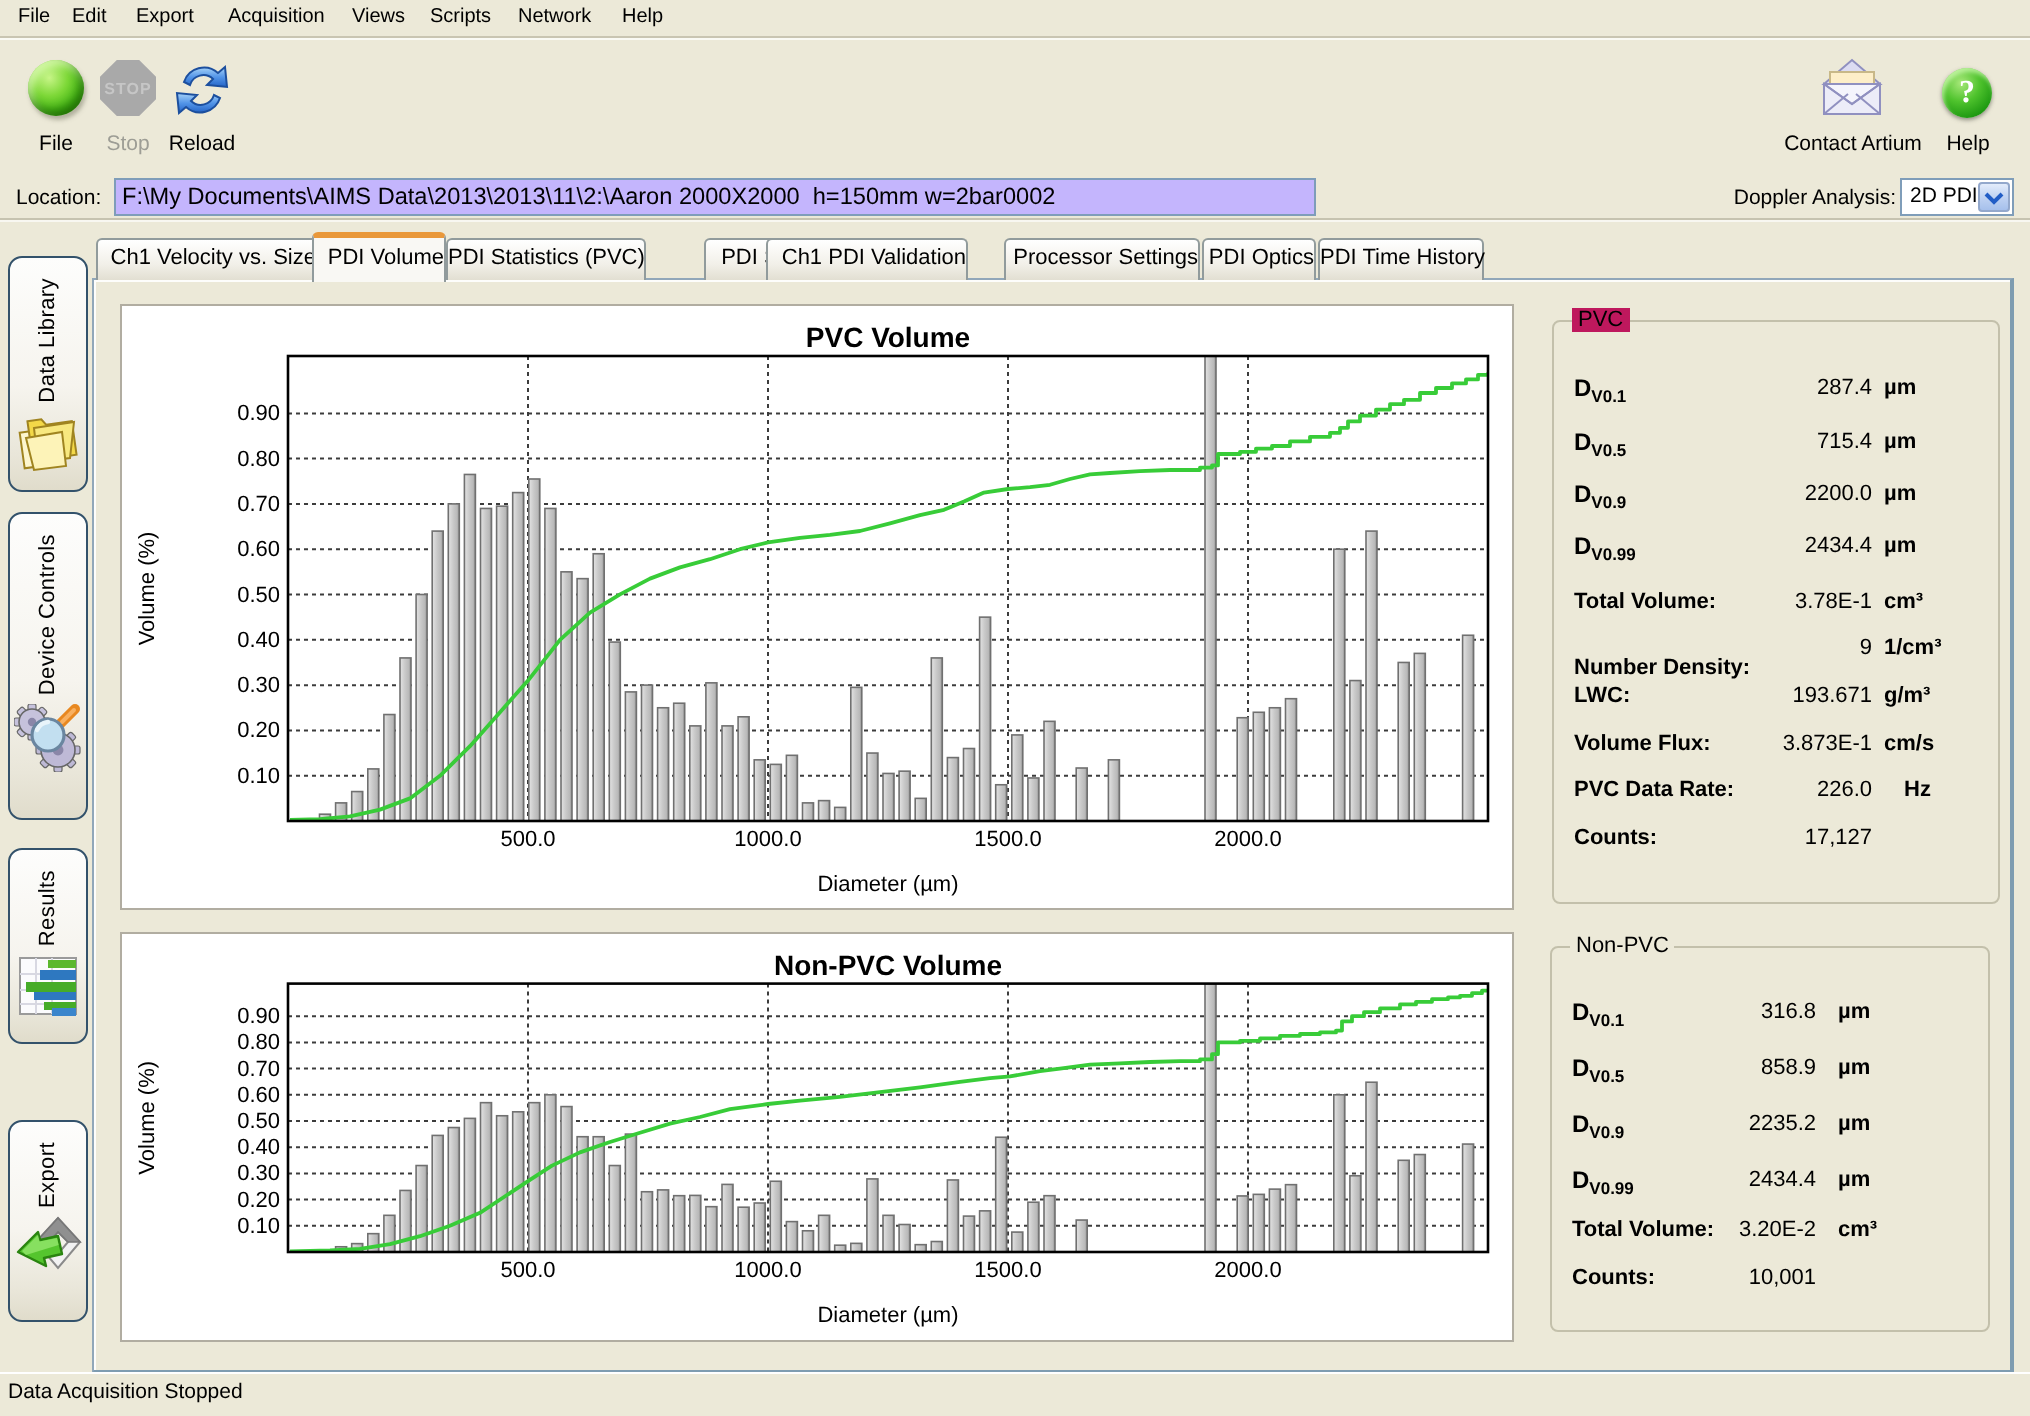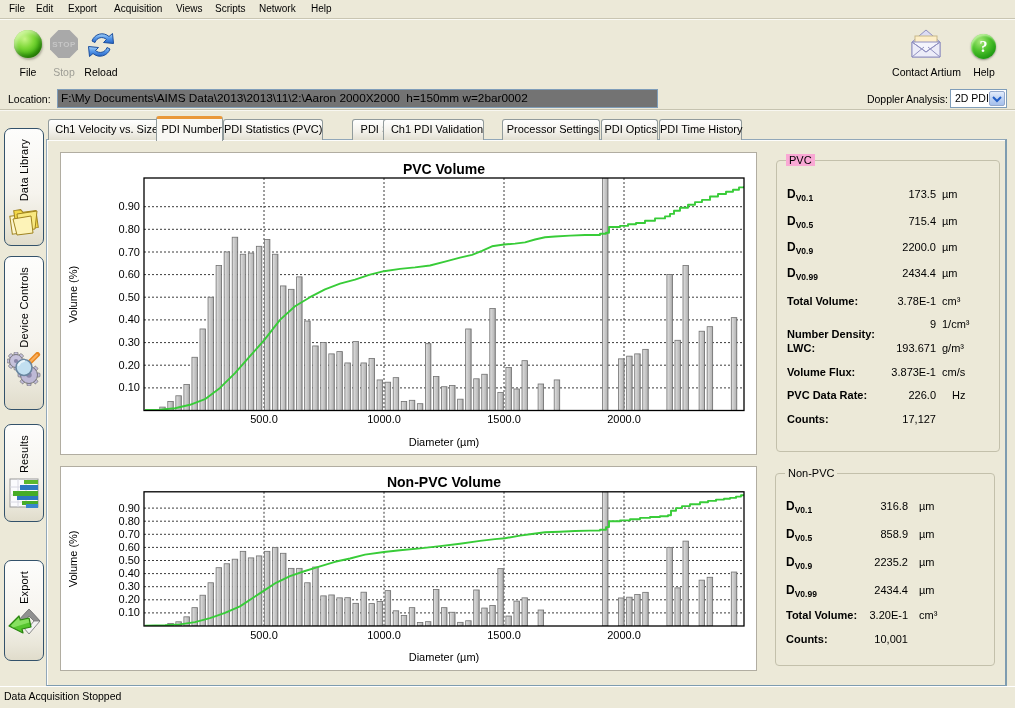--- a/index.html
+++ b/index.html
@@ -1,21 +1,21 @@
 <!DOCTYPE html>
 <html><head><meta charset="utf-8"><style>
 *{margin:0;padding:0;box-sizing:border-box;}
 body{width:1015px;height:708px;background:#ece9d8;font-family:"Liberation Sans",sans-serif;position:relative;overflow:hidden;}
 .abs{position:absolute;}
 .sbtn{position:absolute;left:4px;width:40px;border:1px solid #33526b;border-radius:7px;background:linear-gradient(180deg,#fdfdfc 0%,#f6f4ee 55%,#e9e6d9 85%,#e0dccb 100%);display:flex;flex-direction:column;align-items:center;justify-content:flex-start;}
 .sbtn .vt{writing-mode:vertical-rl;transform:rotate(180deg);font-size:11px;color:#000;margin-top:10px;letter-spacing:0.2px;}
 .tab{position:absolute;top:119px;height:21px;border:1px solid #919b9c;border-bottom:none;border-radius:3px 3px 0 0;background:linear-gradient(180deg,#ffffff,#f2f0e9 60%,#e2dfd2);font-size:11px;color:#000;text-align:right;line-height:19px;white-space:nowrap;}
 .frow{position:absolute;font-size:11px;color:#000;font-weight:bold;}
 .fval{position:absolute;font-size:11px;color:#000;text-align:right;}
-.funit{position:absolute;font-size:11px;color:#000;font-weight:normal;}
+.funit{position:absolute;font-size:11px;color:#000;font-weight:bold;}
 sub{font-size:8.5px;font-weight:bold;vertical-align:-3px;}
 </style></head><body>
 <div class="abs" style="left:9px;top:3px;font-size:10px;">File</div>
 <div class="abs" style="left:36px;top:3px;font-size:10px;">Edit</div>
 <div class="abs" style="left:68px;top:3px;font-size:10px;">Export</div>
 <div class="abs" style="left:114px;top:3px;font-size:10px;">Acquisition</div>
 <div class="abs" style="left:176px;top:3px;font-size:10px;">Views</div>
 <div class="abs" style="left:215px;top:3px;font-size:10px;">Scripts</div>
 <div class="abs" style="left:259px;top:3px;font-size:10px;">Network</div>
 <div class="abs" style="left:311px;top:3px;font-size:10px;">Help</div>
@@ -51,41 +51,41 @@
       <path d="M31 29 L19 19" fill="none"></path>
       <path d="M3 14 L17 24 L31 14" fill="none"></path>
     </g>
   </svg>
 <div class="abs" style="left:885px;top:66px;width:83px;text-align:center;font-size:10.5px;">Contact Artium</div>
 <div style="position:absolute;left:971px;top:34px;width:25px;height:25px;border-radius:50%;background:radial-gradient(circle at 38% 30%, #a8e87a 0%, #4fc32d 40%, #1f9a12 75%, #157d0c 100%);box-shadow:0 1px 2px rgba(100,100,90,.7), inset 1px 2px 2px rgba(220,255,190,.7);display:flex;align-items:center;justify-content:center;">
     <span style="font:bold 16px 'Liberation Serif',serif;color:#fff;">?</span>
   </div>
 <div class="abs" style="left:964px;top:66px;width:40px;text-align:center;font-size:10.5px;">Help</div>
 <div class="abs" style="left:8px;top:93px;font-size:10.5px;">Location:</div>
-<div class="abs" style="left:57px;top:89px;width:601px;height:19px;background:#737373;border:1px solid #7f9db9;font-size:11.8px;line-height:17px;padding-left:3px;white-space:nowrap;overflow:hidden;">F:\My Documents\AIMS Data\2013\2013\11\2:\Aaron 2000X2000&nbsp; h=150mm w=2bar0002</div>
+<div class="abs" style="left:57px;top:89px;width:601px;height:19px;background:#c4b5fd;border:1px solid #7f9db9;font-size:11.8px;line-height:17px;padding-left:3px;white-space:nowrap;overflow:hidden;">F:\My Documents\AIMS Data\2013\2013\11\2:\Aaron 2000X2000&nbsp; h=150mm w=2bar0002</div>
 <div class="abs" style="left:864px;top:93px;width:84px;text-align:right;font-size:10.5px;">Doppler Analysis:</div>
 <div class="abs" style="left:950px;top:89px;width:57px;height:19px;background:#fff;border:1px solid #7f9db9;">
     <span style="position:absolute;left:4px;top:2px;font-size:10.5px;text-align:center;">2D PDI</span>
     <div style="position:absolute;right:1px;top:1px;width:16px;height:15px;background:linear-gradient(180deg,#e3ecfb,#c0d3f2 50%,#a6c0ec);border:1px solid #93a8cc;border-radius:2px;">
       <svg width="10" height="7" style="position:absolute;left:2px;top:4px;" viewBox="0 0 10 7">
         <path d="M1 1 L5 5 L9 1" fill="none" stroke="#215dc6" stroke-width="2"></path>
       </svg>
     </div>
   </div>
 <div class="abs" style="left:46px;top:139px;width:961px;height:548px;background:#ece9d8;border:1px solid #91a7b9;border-bottom:2px solid #7e9cb0;border-right:2px solid #7e9cb0;box-shadow:inset 1px 1px 0 #fdfdfb;"></div>
 <div class="abs" style="left:0;top:109px;width:1015px;height:1px;background:#c6c3b0;"></div>
 <div class="abs" style="left:0;top:110px;width:1015px;height:1px;background:#f8f7f1;"></div>
 <div class="tab" style="left:48px;width:111px;">Ch1 Velocity vs. Size</div>
 <div class="tab" style="left:223px;width:100px;">PDI Statistics (PVC)</div>
 <div class="tab" style="left:324px;width:75px;margin-left:28px;">PDI Statistics</div>
 <div class="tab" style="left:383px;width:101px;">Ch1 PDI Validation</div>
 <div class="tab" style="left:502px;width:98px;">Processor Settings</div>
 <div class="tab" style="left:601px;width:57px;">PDI Optics</div>
 <div class="tab" style="left:659px;width:83px;">PDI Time History</div>
-<div class="tab" style="left:156px;width:67px;top:116px;height:25px;background:#f9f8f4;border-top:3px solid #e9983a;line-height:21px;z-index:5;">PDI Number</div>
+<div class="tab" style="left:156px;width:67px;top:116px;height:25px;background:#f9f8f4;border-top:3px solid #e9983a;line-height:21px;z-index:5;">PDI Volume</div>
 <div class="abs" style="left:60px;top:152px;width:697px;height:303px;border:1px solid #b1ada1;"></div>
 <div class="abs" style="left:60px;top:466px;width:697px;height:205px;border:1px solid #b1ada1;"></div>
 <svg width="695" height="301" style="position:absolute;left:61px;top:153px;">
 <rect x="0" y="0" width="695" height="301" fill="#ffffff"></rect>
 <text x="383.0" y="20.5" font-family="Liberation Sans, sans-serif" font-size="14" font-weight="bold" fill="#000" text-anchor="middle">PVC Volume</text>
 <defs>
       <linearGradient id="g61153" x1="0" y1="0" x2="1" y2="0">
         <stop offset="0" stop-color="#e3e3e3"></stop>
         <stop offset="0.45" stop-color="#c9c9c9"></stop>
         <stop offset="0.8" stop-color="#b9b9b9"></stop>
@@ -289,23 +289,23 @@
 <rect x="638.10" y="113.15" width="5.5" height="45.85" fill="url(#g61467)" stroke="#707070" stroke-width="0.8"></rect>
 <rect x="646.15" y="110.27" width="5.5" height="48.73" fill="url(#g61467)" stroke="#707070" stroke-width="0.8"></rect>
 <rect x="670.30" y="105.03" width="5.5" height="53.97" fill="url(#g61467)" stroke="#707070" stroke-width="0.8"></rect>
 <polyline points="84.0,158.7 104.0,158.2 119.0,157.4 134.0,155.1 149.0,151.1 164.0,145.9 179.0,139.4 191.0,131.5 203.0,123.6 215.0,115.8 229.0,109.2 244.0,104.0 259.0,99.4 274.0,94.8 289.0,91.5 304.0,87.6 323.0,85.0 339.0,83.3 359.0,81.4 379.0,79.1 399.0,76.7 419.0,73.9 434.0,72.1 444.0,71.2 459.0,68.6 469.0,67.3 484.0,65.3 499.0,64.7 514.0,64.0 529.0,63.6 539.0,63.6 539.0,62.7 545.0,62.7 545.0,60.1 548.0,60.1 548.0,54.2 559.0,54.2 559.0,53.4 569.0,53.4 569.0,52.2 579.0,52.2 579.0,50.9 589.0,50.9 589.0,50.0 599.0,50.0 599.0,49.2 607.0,49.2 607.0,48.3 610.0,48.3 610.0,43.7 615.0,43.7 615.0,41.1 621.0,41.1 621.0,39.1 629.0,39.1 629.0,37.2 639.0,37.2 639.0,35.2 647.0,35.2 647.0,33.9 655.0,33.9 655.0,32.6 663.0,32.6 663.0,31.7 669.0,31.7 669.0,30.9 675.0,30.9 675.0,29.6 680.0,29.6 680.0,28.3 683.0,28.3 683.0,28.0" fill="none" stroke="#38cc38" stroke-width="1.9" stroke-linejoin="round"></polyline>
 </g>
 <rect x="83" y="24.80000000000001" width="600" height="134.2" fill="none" stroke="#000" stroke-width="1.3"></rect>
 <text x="383.0" y="194" font-family="Liberation Sans, sans-serif" font-size="11" fill="#000" text-anchor="middle">Diameter (µm)</text>
 <text x="16" y="91.9" font-family="Liberation Sans, sans-serif" font-size="11" fill="#000" text-anchor="middle" transform="rotate(-90 16 91.9)">Volume (%)</text>
 </svg>
 <div class="abs" style="left:776px;top:160px;width:224px;height:292px;border:1px solid #c3c0ab;border-radius:4px;"></div>
-<div class="abs" style="left:786px;top:154px;background:#f9a8d4;padding:0 3px;font-size:11px;">PVC</div>
+<div class="abs" style="left:786px;top:154px;background:#be185d;padding:0 3px;font-size:11px;">PVC</div>
 <div class="frow" style="left:787px;top:187px;font-size:12px;">D<sub>V0.1</sub></div>
-<div class="fval" style="left:856px;top:188px;width:80px;">173.5</div>
+<div class="fval" style="left:856px;top:188px;width:80px;">287.4</div>
 <div class="funit" style="left:942px;top:188px;">µm</div>
 <div class="frow" style="left:787px;top:214px;font-size:12px;">D<sub>V0.5</sub></div>
 <div class="fval" style="left:856px;top:215px;width:80px;">715.4</div>
 <div class="funit" style="left:942px;top:215px;">µm</div>
 <div class="frow" style="left:787px;top:240px;font-size:12px;">D<sub>V0.9</sub></div>
 <div class="fval" style="left:856px;top:241px;width:80px;">2200.0</div>
 <div class="funit" style="left:942px;top:241px;">µm</div>
 <div class="frow" style="left:787px;top:266px;font-size:12px;">D<sub>V0.99</sub></div>
 <div class="fval" style="left:856px;top:267px;width:80px;">2434.4</div>
 <div class="funit" style="left:942px;top:267px;">µm</div>
@@ -334,21 +334,21 @@
 <div class="frow" style="left:786px;top:527px;font-size:12px;">D<sub>V0.5</sub></div>
 <div class="fval" style="left:828px;top:528px;width:80px;">858.9</div>
 <div class="funit" style="left:919px;top:528px;">µm</div>
 <div class="frow" style="left:786px;top:555px;font-size:12px;">D<sub>V0.9</sub></div>
 <div class="fval" style="left:828px;top:556px;width:80px;">2235.2</div>
 <div class="funit" style="left:919px;top:556px;">µm</div>
 <div class="frow" style="left:786px;top:583px;font-size:12px;">D<sub>V0.99</sub></div>
 <div class="fval" style="left:828px;top:584px;width:80px;">2434.4</div>
 <div class="funit" style="left:919px;top:584px;">µm</div>
 <div class="frow" style="left:786px;top:609px;">Total Volume:</div>
-<div class="fval" style="left:828px;top:609px;width:80px;">3.20E-1</div>
+<div class="fval" style="left:828px;top:609px;width:80px;">3.20E-2</div>
 <div class="funit" style="left:919px;top:609px;">cm³</div>
 <div class="frow" style="left:786px;top:633px;">Counts:</div>
 <div class="fval" style="left:828px;top:633px;width:80px;">10,001</div>
 <div class="sbtn" style="top:128px;height:118px;">
     <span class="vt">Data Library</span>
     <div style="margin-top:4px;"><svg width="34" height="32" viewBox="0 0 34 32">
         <g stroke="#a08420" stroke-width="1">
           <path d="M4 10 L10 10 L12 13 L22 13 L22 28 L4 28 Z" fill="#fdf6cf" transform="rotate(-8 13 19)"></path>
           <path d="M8 4 L15 4 L17 7 L30 7 L30 24 L8 24 Z" fill="#f3d848" transform="rotate(-8 19 14)"></path>
           <path d="M10 9 L30 6 L28 24 L12 26 Z" fill="#f8e87f"></path>

